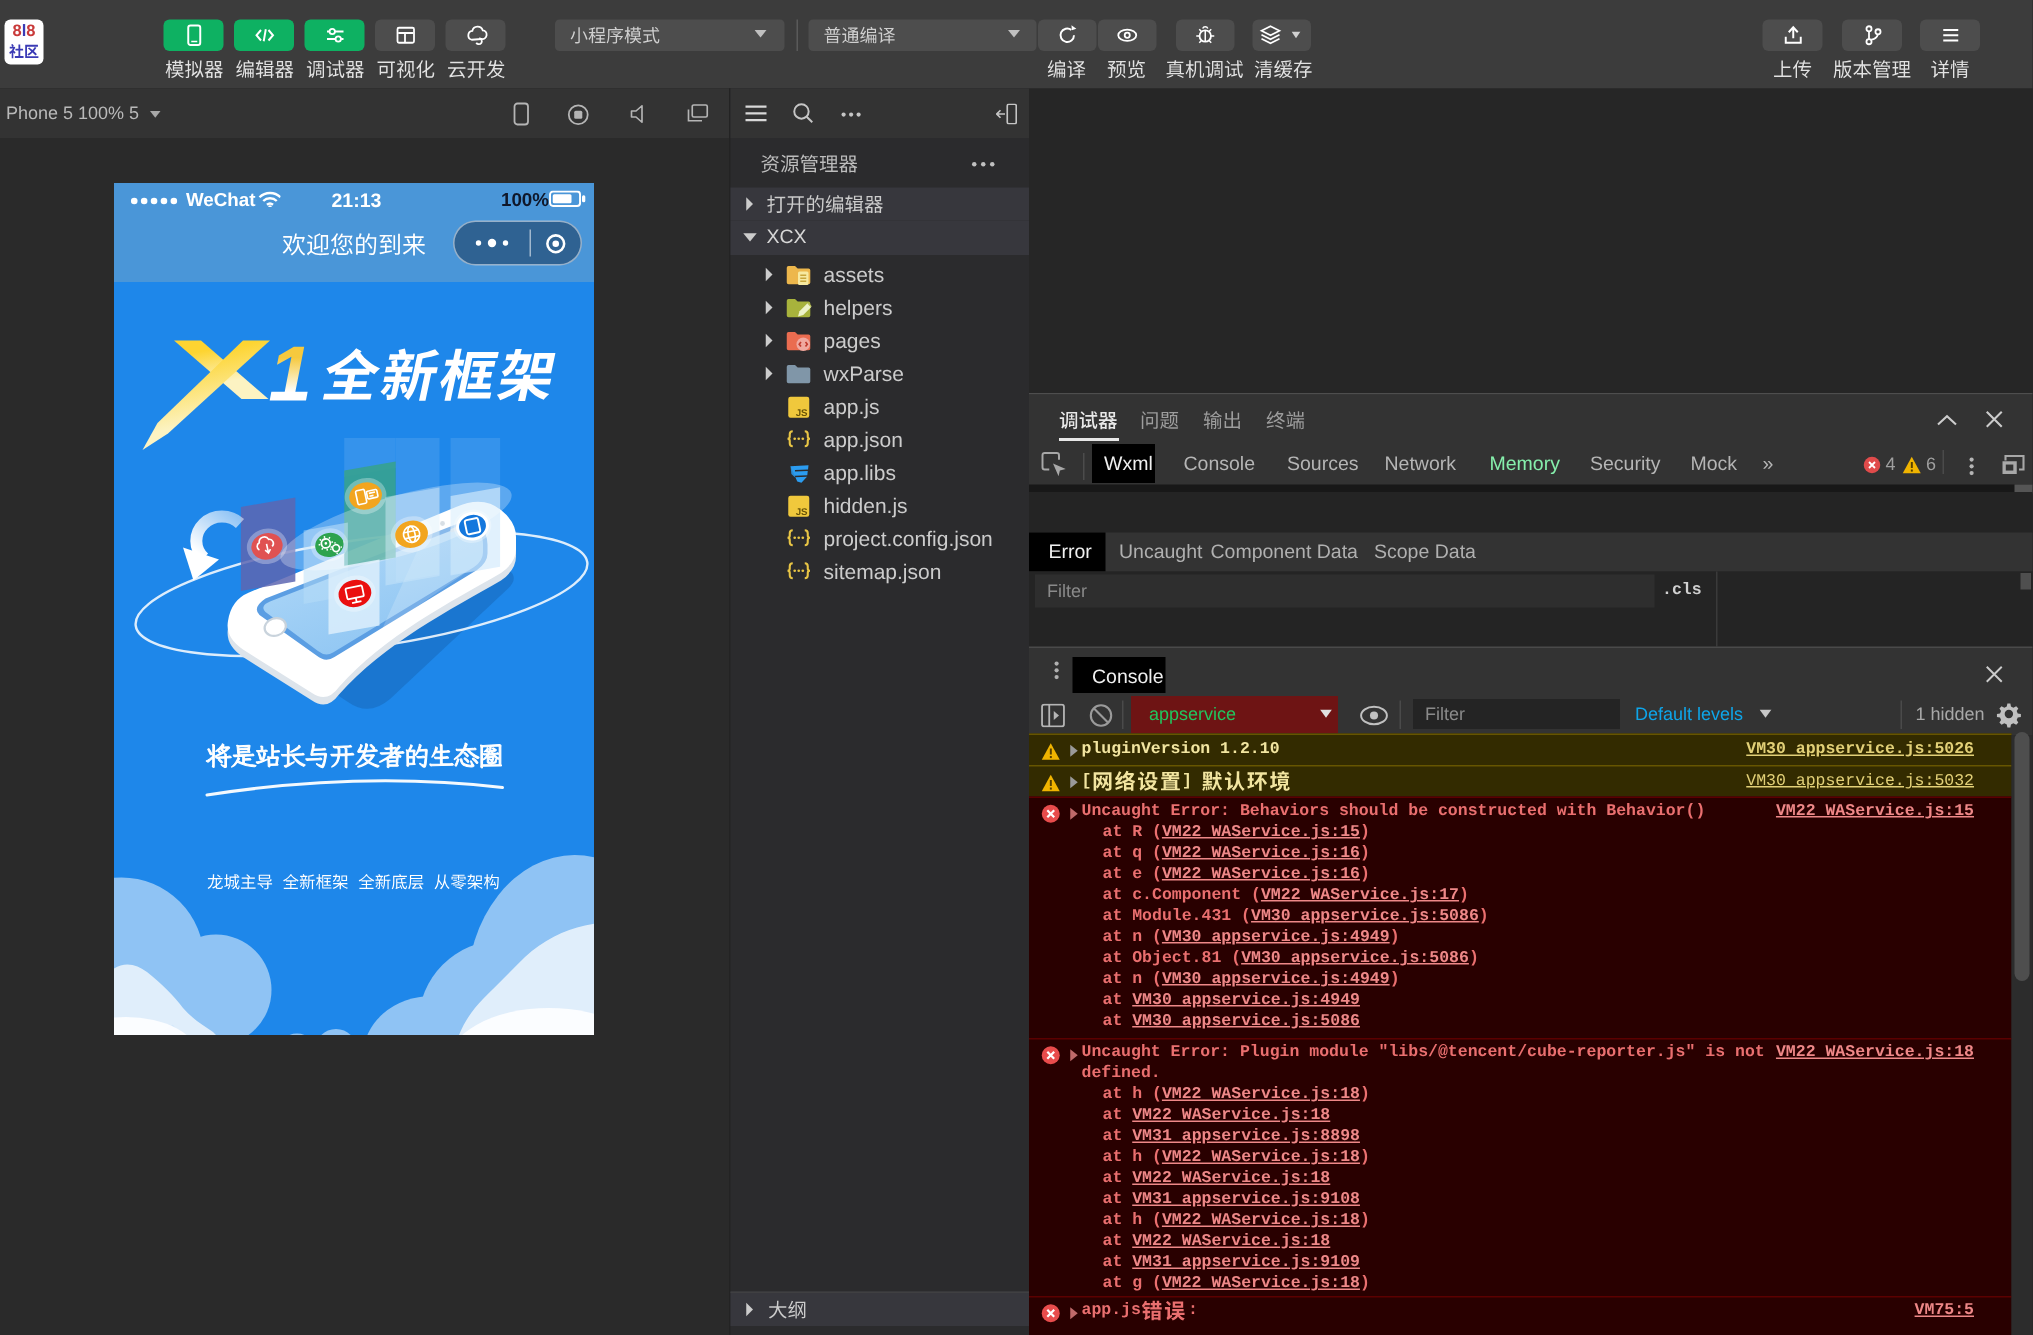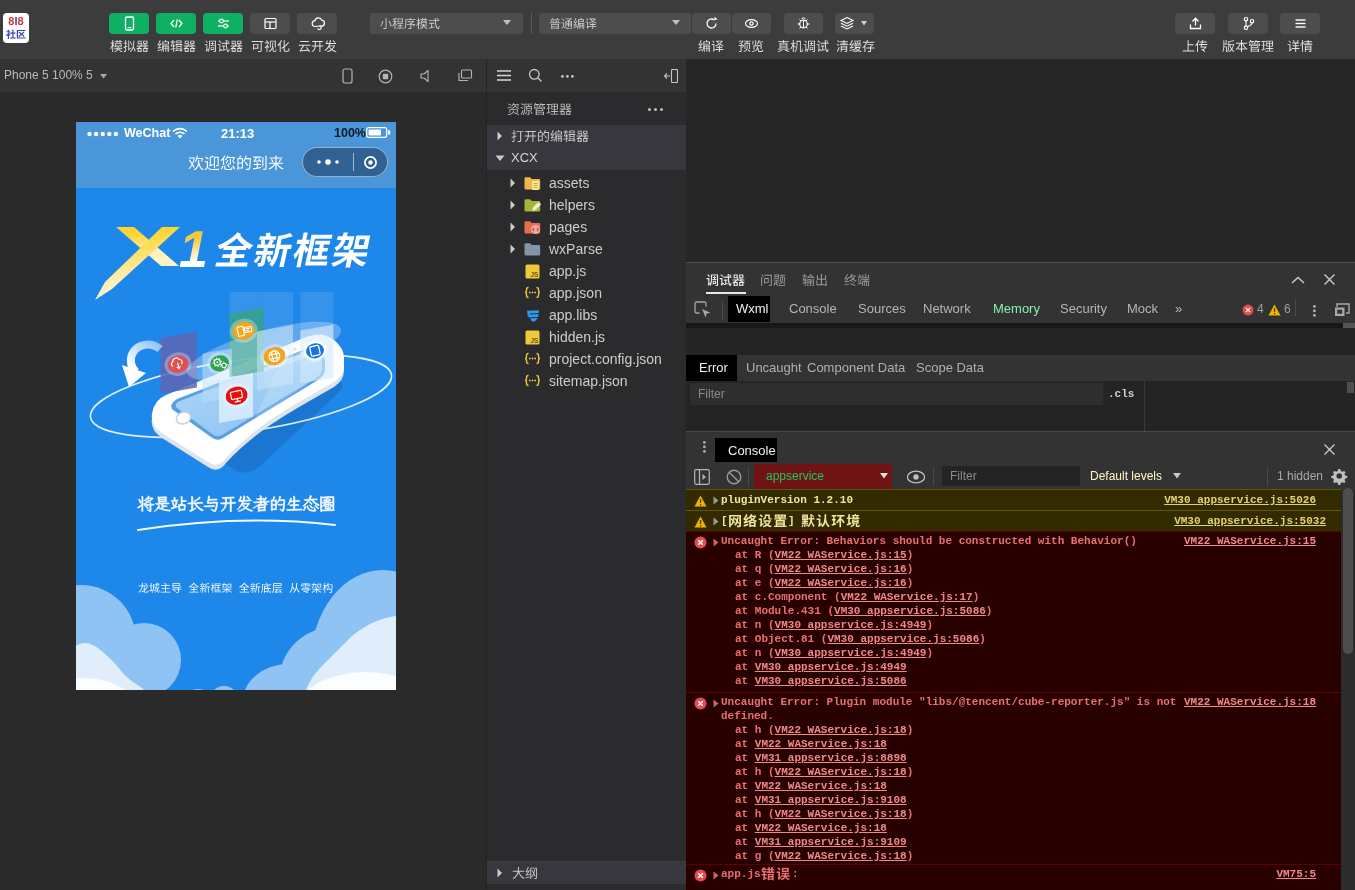--- a/index.html
+++ b/index.html
@@ -591,21 +591,21 @@
 <svg class="abs" style="left:194px;top:414px" width="9" height="7">
         <path d="M0 0 L8 0 L4 5.5 Z" fill="#e0e0e0"></path>
       </svg>
 <svg class="abs" style="left:220px;top:411px" width="20" height="14">
         <ellipse cx="10" cy="7" rx="8.6" ry="5.8" fill="none" stroke="#c0c0c0" stroke-width="1.3"></ellipse>
         <circle cx="10" cy="7" r="2.7" fill="#c0c0c0"></circle>
       </svg>
 <div class="abs" style="left:247px;top:408px;width:1px;height:19px;background:#4a4a4a"></div>
 <div class="abs" style="left:256px;top:407px;width:138px;height:20px;background:#242424"></div>
 <div class="abs" style="left:264px;top:410px;font-size:12px;color:#8a8a8a">Filter</div>
-<div class="abs" style="left:404px;top:410px;font-size:12px;color:#fef9c3">Default levels</div>
+<div class="abs" style="left:404px;top:410px;font-size:12px;color:#0ea5e9">Default levels</div>
 <svg class="abs" style="left:487px;top:414px" width="9" height="7">
         <path d="M0 0 L8 0 L4 5.5 Z" fill="#c8c8c8"></path>
       </svg>
 <div class="abs" style="left:581px;top:408px;width:1px;height:19px;background:#4a4a4a"></div>
 <div class="abs" style="left:591px;top:410px;font-size:12px;color:#a8a8a8">1 hidden</div>
 <svg class="abs" style="left:645px;top:409px" width="17" height="18" viewBox="0 0 16.5 18">
         <path d="M8 5.2 a2.8 2.8 0 1 0 0 5.6 a2.8 2.8 0 0 0 0-5.6 Z M7 1 L9 1 L9.4 3 L11 3.8 L12.9 2.9 L14.3 4.3 L13.2 6 L13.9 7.6 L16 8 L16 10 L13.9 10.4 L13.2 12 L14.3 13.7 L12.9 15.1 L11 14.2 L9.4 15 L9 17 L7 17 L6.6 15 L5 14.2 L3.1 15.1 L1.7 13.7 L2.8 12 L2.1 10.4 L0 10 L0 8 L2.1 7.6 L2.8 6 L1.7 4.3 L3.1 2.9 L5 3.8 L6.6 3 Z" fill="#c0c0c0" fill-rule="evenodd"></path>
       </svg>
 <div class="abs" style="left:0;top:430px;width:655px;height:21px;background:#332b00;border-top:1px solid #665500"></div>
 <svg class="abs" style="left:8px;top:436px" width="13" height="12">
@@ -632,21 +632,21 @@
         <g transform="translate(0,14)">
           <path fill="#f2e5a0" d="M4.5 -4.8C4.1 -3.5 3.5 -2.4 2.8 -1.6V-6.8C3.3 -6.2 3.9 -5.5 4.5 -4.8ZM1.1 -11.1V1.2H2.8V-1.1C3.1 -0.9 3.5 -0.6 3.7 -0.4C4.5 -1.2 5.1 -2.2 5.5 -3.4C5.8 -3.0 6.1 -2.6 6.3 -2.2L7.3 -3.4C7.0 -3.9 6.6 -4.5 6.1 -5.1C6.4 -6.2 6.6 -7.4 6.8 -8.8L5.3 -8.9C5.2 -8.1 5.1 -7.3 4.9 -6.5C4.5 -7.0 4.0 -7.5 3.6 -8.0L2.8 -7.1V-9.5H11.3V-0.8C11.3 -0.5 11.2 -0.4 10.9 -0.4C10.6 -0.4 9.5 -0.4 8.7 -0.5C8.9 -0.0 9.2 0.8 9.3 1.2C10.6 1.2 11.5 1.2 12.1 0.9C12.7 0.6 13.0 0.2 13.0 -0.8V-11.1ZM6.6 -7.0C7.2 -6.3 7.8 -5.6 8.3 -4.8C7.9 -3.3 7.2 -2.1 6.2 -1.2C6.6 -1.0 7.2 -0.5 7.5 -0.3C8.3 -1.1 8.9 -2.1 9.4 -3.3C9.7 -2.8 10.0 -2.3 10.2 -1.9L11.3 -2.9C11.0 -3.6 10.5 -4.3 9.9 -5.1C10.2 -6.2 10.5 -7.4 10.6 -8.8L9.1 -8.9C9.1 -8.1 8.9 -7.3 8.8 -6.6C8.4 -7.1 8.0 -7.5 7.6 -7.9Z M15.5 -0.9 15.9 0.7C17.3 0.2 19.0 -0.4 20.6 -1.1L20.3 -2.5C18.6 -1.9 16.7 -1.3 15.5 -0.9ZM22.9 -12.1C22.3 -10.6 21.4 -9.3 20.3 -8.3L19.4 -8.9C19.2 -8.5 18.9 -8.1 18.7 -7.6L17.5 -7.5C18.3 -8.6 19.1 -9.9 19.6 -11.1L18.0 -11.9C17.5 -10.3 16.5 -8.6 16.2 -8.2C15.9 -7.7 15.6 -7.5 15.3 -7.4C15.5 -6.9 15.8 -6.1 15.9 -5.8C16.1 -5.9 16.5 -6.0 17.7 -6.1C17.2 -5.5 16.8 -5.0 16.6 -4.8C16.1 -4.3 15.8 -4.0 15.5 -3.9C15.7 -3.5 15.9 -2.7 16.0 -2.4C16.4 -2.6 17.0 -2.8 20.4 -3.6C20.3 -3.9 20.3 -4.4 20.3 -4.9C20.5 -4.5 20.6 -4.1 20.7 -3.8L21.3 -4.0V1.1H22.9V0.4H26.0V1.1H27.6V-4.0L28.1 -3.9C28.2 -4.3 28.5 -5.0 28.7 -5.4C27.6 -5.7 26.6 -6.0 25.7 -6.5C26.8 -7.5 27.6 -8.7 28.2 -10.1L27.2 -10.7L26.9 -10.6H23.9C24.1 -10.9 24.2 -11.3 24.4 -11.6ZM18.4 -4.7C19.2 -5.6 20.0 -6.6 20.6 -7.6C20.8 -7.3 21.0 -7.0 21.1 -6.8C21.5 -7.1 21.8 -7.5 22.1 -7.9C22.4 -7.4 22.8 -7.0 23.2 -6.6C22.3 -6.0 21.2 -5.6 20.1 -5.3L20.3 -5.0ZM22.9 -1.1V-2.7H26.0V-1.1ZM21.9 -4.2C22.8 -4.5 23.7 -5.0 24.5 -5.5C25.3 -5.0 26.2 -4.5 27.1 -4.2ZM25.9 -9.1C25.5 -8.5 25.0 -7.9 24.4 -7.4C23.9 -7.9 23.4 -8.5 23.1 -9.1Z M31.6 -10.7C32.4 -10.0 33.4 -9.1 33.8 -8.4L34.9 -9.6C34.5 -10.2 33.4 -11.1 32.7 -11.7ZM30.7 -7.6V-6.0H32.4V-1.7C32.4 -1.1 32.0 -0.6 31.7 -0.4C31.9 -0.0 32.4 0.7 32.5 1.1C32.7 0.7 33.2 0.3 35.8 -1.9C35.6 -2.2 35.3 -2.8 35.2 -3.3L34.0 -2.3V-7.6ZM36.8 -11.4V-9.9C36.8 -9.0 36.6 -7.9 34.8 -7.2C35.1 -7.0 35.7 -6.3 35.9 -6.0C37.9 -6.9 38.3 -8.5 38.3 -9.9H40.2V-8.4C40.2 -7.0 40.5 -6.4 41.9 -6.4C42.1 -6.4 42.6 -6.4 42.8 -6.4C43.1 -6.4 43.4 -6.4 43.7 -6.5C43.6 -6.9 43.6 -7.5 43.5 -7.9C43.3 -7.8 43.0 -7.8 42.8 -7.8C42.6 -7.8 42.2 -7.8 42.0 -7.8C41.8 -7.8 41.8 -8.0 41.8 -8.4V-11.4ZM40.9 -4.3C40.5 -3.5 39.9 -2.8 39.2 -2.2C38.5 -2.8 37.9 -3.5 37.5 -4.3ZM35.5 -5.8V-4.3H36.6L36.0 -4.0C36.5 -3.0 37.1 -2.1 37.9 -1.3C36.9 -0.8 35.8 -0.4 34.6 -0.2C34.9 0.1 35.2 0.8 35.3 1.2C36.8 0.9 38.1 0.4 39.2 -0.3C40.2 0.4 41.4 0.9 42.8 1.3C43.0 0.8 43.5 0.1 43.9 -0.2C42.6 -0.4 41.5 -0.8 40.6 -1.3C41.7 -2.4 42.5 -3.7 43.0 -5.4L42.0 -5.9L41.7 -5.8Z M54.6 -10.3H56.2V-9.5H54.6ZM51.5 -10.3H53.1V-9.5H51.5ZM48.4 -10.3H49.9V-9.5H48.4ZM47.7 -6.0V-0.3H46.0V0.9H58.6V-0.3H56.9V-6.0H52.7L52.8 -6.5H58.2V-7.8H53.0L53.1 -8.3H57.9V-11.4H46.8V-8.3H51.3L51.3 -7.8H46.2V-6.5H51.2L51.1 -6.0ZM49.2 -0.3V-0.8H55.3V-0.3ZM49.2 -3.6H55.3V-3.1H49.2ZM49.2 -4.5V-5.0H55.3V-4.5ZM49.2 -2.3H55.3V-1.7H49.2Z"></path>
         </g>
       </svg>
 <div class="abs" style="left:102px;top:455px;font-family:'Liberation Mono',monospace;font-weight:bold;font-size:11px;line-height:14px;white-space:pre;color:#f2e5a0">]</div>
 <svg style="position:absolute;left:115.2px;top:453.3px;overflow:visible" width="63" height="19">
         <g transform="translate(0,14)">
           <path fill="#f2e5a0" d="M2.8 -1.6C2.9 -0.8 3.0 0.2 2.9 0.9L4.0 0.8C4.0 0.1 3.9 -0.9 3.7 -1.7ZM4.1 -1.6C4.3 -0.9 4.5 0.0 4.5 0.6L5.5 0.4C5.5 -0.2 5.3 -1.1 5.1 -1.8ZM5.4 -1.7C5.7 -1.1 5.9 -0.4 6.0 0.0L7.1 -0.4C7.0 -0.8 6.7 -1.5 6.4 -2.0ZM1.5 -1.8C1.3 -1.1 0.9 -0.0 0.5 0.7L1.6 1.2C2.0 0.5 2.3 -0.6 2.6 -1.4ZM9.4 -11.9V-8.3V-8.0H7.3V-6.4H9.3C9.1 -4.3 8.5 -1.8 6.6 0.2C7.0 0.4 7.5 0.8 7.8 1.1C9.1 -0.3 9.8 -1.8 10.3 -3.4C10.8 -1.5 11.6 0.1 12.7 1.1C12.9 0.7 13.4 0.1 13.8 -0.2C12.2 -1.4 11.3 -3.8 10.8 -6.4H13.4V-8.0H10.8V-8.3V-10.4C11.3 -9.7 11.8 -8.9 12.1 -8.4L13.2 -9.1C12.9 -9.7 12.2 -10.6 11.6 -11.3L10.8 -10.8V-11.9ZM2.4 -9.7C2.6 -9.1 2.7 -8.2 2.7 -7.7L3.5 -7.9C3.4 -8.4 3.2 -9.3 3.0 -9.9ZM2.4 -10.3H3.5V-7.2H2.4ZM5.7 -9.2V-7.2H4.5V-7.8L5.1 -7.6C5.3 -8.0 5.5 -8.7 5.7 -9.2ZM5.0 -9.9C4.9 -9.4 4.7 -8.6 4.5 -8.0V-10.3H5.7V-9.7ZM1.2 -5.4V-4.1H3.3V-3.5L0.8 -3.4L0.9 -2.0C2.5 -2.0 4.8 -2.2 7.1 -2.3L7.1 -3.6L4.7 -3.5V-4.1H6.9V-5.4H4.7V-6.1H7.0V-11.5H1.1V-6.1H3.3V-5.4Z M16.8 -10.7C17.5 -10.0 18.5 -9.0 19.0 -8.5L20.1 -9.7C19.6 -10.2 18.6 -11.1 17.9 -11.7ZM23.5 -11.8C23.5 -7.3 23.6 -2.6 20.1 -0.0C20.6 0.3 21.1 0.8 21.4 1.2C23.0 -0.0 23.9 -1.7 24.5 -3.6C25.0 -1.8 26.0 0.0 27.6 1.3C27.9 0.8 28.4 0.3 28.8 0.0C25.7 -2.2 25.3 -6.4 25.1 -7.9C25.2 -9.2 25.2 -10.5 25.2 -11.8ZM15.6 -7.6V-6.0H17.7V-1.7C17.7 -1.0 17.2 -0.4 16.9 -0.2C17.2 0.1 17.6 0.7 17.8 1.0C18.0 0.7 18.5 0.3 21.1 -1.6C21.0 -1.9 20.7 -2.6 20.6 -3.1L19.4 -2.2V-7.6Z M30.5 -1.8 30.9 -0.2C32.2 -0.6 33.8 -1.1 35.2 -1.6L34.9 -3.1L33.7 -2.7V-5.5H34.8V-7.1H33.7V-9.5H35.1V-11.1H30.7V-9.5H32.1V-7.1H30.9V-5.5H32.1V-2.2ZM35.6 -11.1V-9.5H38.9C38.0 -7.3 36.6 -5.2 35.0 -3.8C35.4 -3.5 36.1 -2.8 36.3 -2.5C37.1 -3.2 37.7 -4.0 38.4 -5.0V1.2H40.1V-6.1C40.9 -5.0 41.9 -3.6 42.3 -2.7L43.7 -3.8C43.2 -4.8 41.9 -6.3 40.9 -7.5L40.1 -6.9V-8.0C40.3 -8.5 40.5 -9.0 40.7 -9.5H43.6V-11.1Z M52.5 -4.0H56.1V-3.4H52.5ZM52.5 -5.6H56.1V-5.0H52.5ZM55.6 -9.7C55.5 -9.3 55.4 -8.9 55.2 -8.5H53.6C53.5 -8.8 53.4 -9.3 53.2 -9.7L51.8 -9.4C51.9 -9.1 52.1 -8.8 52.1 -8.5H50.4V-7.1H58.4V-8.5H56.7L57.1 -9.4ZM53.4 -11.7 53.6 -11.0H50.8V-9.7H58.1V-11.0H55.3C55.2 -11.4 55.1 -11.7 55.0 -12.0ZM51.0 -6.6V-2.4H52.1C52.0 -1.1 51.4 -0.4 49.3 0.0C49.6 0.3 50.0 0.9 50.1 1.3C52.8 0.6 53.5 -0.5 53.7 -2.4H54.7V-0.7C54.7 0.2 54.9 0.5 55.1 0.7C55.4 1.0 55.8 1.1 56.2 1.1C56.4 1.1 56.9 1.1 57.1 1.1C57.4 1.1 57.8 1.0 58.0 0.9C58.2 0.8 58.4 0.7 58.6 0.4C58.7 0.2 58.7 -0.4 58.8 -0.9C58.4 -1.1 57.8 -1.3 57.5 -1.6C57.5 -1.1 57.5 -0.7 57.4 -0.5C57.4 -0.4 57.3 -0.3 57.3 -0.3C57.2 -0.2 57.1 -0.2 57.0 -0.2C56.9 -0.2 56.7 -0.2 56.6 -0.2C56.5 -0.2 56.4 -0.3 56.3 -0.3C56.3 -0.4 56.3 -0.4 56.3 -0.6V-2.4H57.7V-6.6ZM45.6 -2.1 46.2 -0.4C47.4 -0.9 49.0 -1.5 50.5 -2.1L50.1 -3.7L48.9 -3.2V-7.0H50.1V-8.6H48.9V-11.7H47.2V-8.6H45.9V-7.0H47.2V-2.6C46.6 -2.4 46.1 -2.3 45.6 -2.1Z"></path>
         </g>
       </svg>
-<div class="abs" style="right:29px;top:455px;font-family:'Liberation Mono',monospace;font-weight:bold;font-size:11px;line-height:14px;white-space:pre;color:#e2d077;text-decoration:underline">VM30 appservice.js:5032</div>
+<div class="abs" style="right:39px;top:455px;font-family:'Liberation Mono',monospace;font-weight:normal;font-size:11px;line-height:14px;white-space:pre;color:#e2d077;text-decoration:underline">VM30 appservice.js:5032</div>
 <div class="abs" style="left:0;top:472px;width:655px;height:161px;background:#290000;border-top:1px solid #5c0000"></div>
 <svg class="abs" style="left:8px;top:477px" width="13" height="13">
         <circle cx="6.5" cy="6.5" r="6" fill="#e84c4c"></circle>
         <path d="M4.2 4.2 L8.8 8.8 M8.8 4.2 L4.2 8.8" stroke="#fff" stroke-width="1.5"></path>
       </svg>
 <svg class="abs" style="left:27px;top:479px" width="6" height="9">
         <path d="M0.5 0.5 L5.5 4.5 L0.5 8.5 Z" fill="#c06a6a"></path>
       </svg>
 <div class="abs" style="left:35px;top:475px;font-family:'Liberation Mono',monospace;font-weight:bold;font-size:11px;line-height:14px;white-space:pre;color:#ea6f6f"><div>Uncaught Error: Behaviors should be constructed with Behavior()</div><div style="padding-left:14px">at R (<span style="color:#ef8888;text-decoration:underline">VM22 WAService.js:15</span>)</div><div style="padding-left:14px">at q (<span style="color:#ef8888;text-decoration:underline">VM22 WAService.js:16</span>)</div><div style="padding-left:14px">at e (<span style="color:#ef8888;text-decoration:underline">VM22 WAService.js:16</span>)</div><div style="padding-left:14px">at c.Component (<span style="color:#ef8888;text-decoration:underline">VM22 WAService.js:17</span>)</div><div style="padding-left:14px">at Module.431 (<span style="color:#ef8888;text-decoration:underline">VM30 appservice.js:5086</span>)</div><div style="padding-left:14px">at n (<span style="color:#ef8888;text-decoration:underline">VM30 appservice.js:4949</span>)</div><div style="padding-left:14px">at Object.81 (<span style="color:#ef8888;text-decoration:underline">VM30 appservice.js:5086</span>)</div><div style="padding-left:14px">at n (<span style="color:#ef8888;text-decoration:underline">VM30 appservice.js:4949</span>)</div><div style="padding-left:14px">at <span style="color:#ef8888;text-decoration:underline">VM30 appservice.js:4949</span></div><div style="padding-left:14px">at <span style="color:#ef8888;text-decoration:underline">VM30 appservice.js:5086</span></div></div>
 <div class="abs" style="right:39px;top:475px;font-family:'Liberation Mono',monospace;font-weight:bold;font-size:11px;line-height:14px;white-space:pre;color:#ef8888;text-decoration:underline">VM22 WAService.js:15</div>

